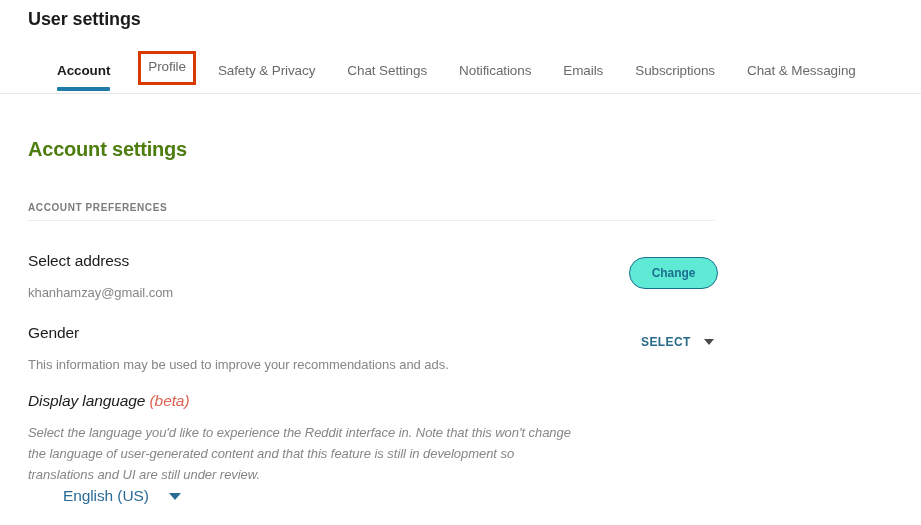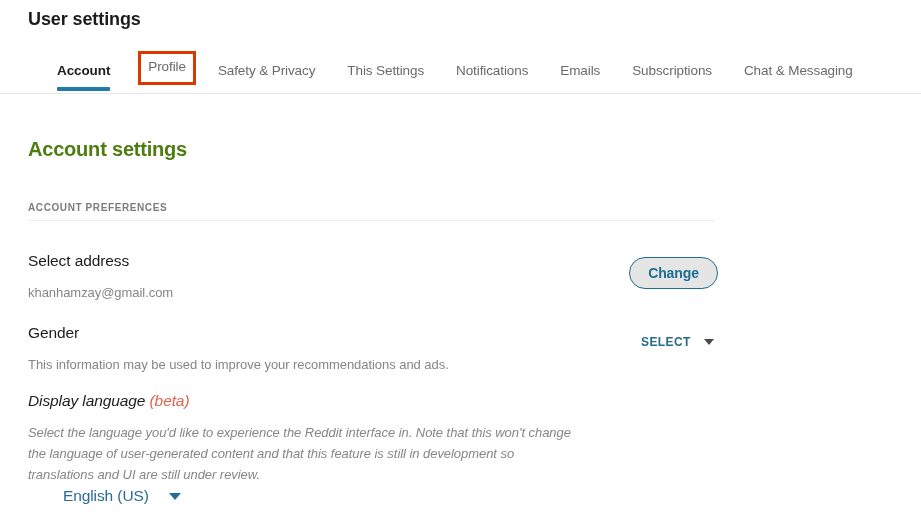--- a/index.html
+++ b/index.html
@@ -152,23 +152,23 @@
 
   
   .change-btn {
     position: absolute;
     left: 629px;
     top: 163px;
     width: 89px;
     height: 32px;
     border: 1px solid #1d6f91;
     border-radius: 16px;
-    background: #e5e5e5;
+    background: #5eead4;
     color: #1d6f91;
-    font-size: 14px;
+    font-size: 12px;
     font-weight: bold;
     font-family: "Liberation Sans", sans-serif;
     cursor: pointer;
     letter-spacing: -0.1px;
     display: flex;
     align-items: center;
     justify-content: center;
   }
 
   
@@ -221,21 +221,21 @@
 
 <div class="page">
 
   <div class="page-title">User settings</div>
 
   <div class="tabbar">
     <div class="tabs">
       <div class="tab active">Account</div>
       <div class="tab highlighted">Profile</div>
       <div class="tab">Safety &amp; Privacy</div>
-      <div class="tab">This Settings</div>
+      <div class="tab">Chat Settings</div>
       <div class="tab">Notifications</div>
       <div class="tab">Emails</div>
       <div class="tab">Subscriptions</div>
       <div class="tab">Chat &amp; Messaging</div>
     </div>
   </div>
 
   <div class="content">
 
     <div class="section-title">Account settings</div>

